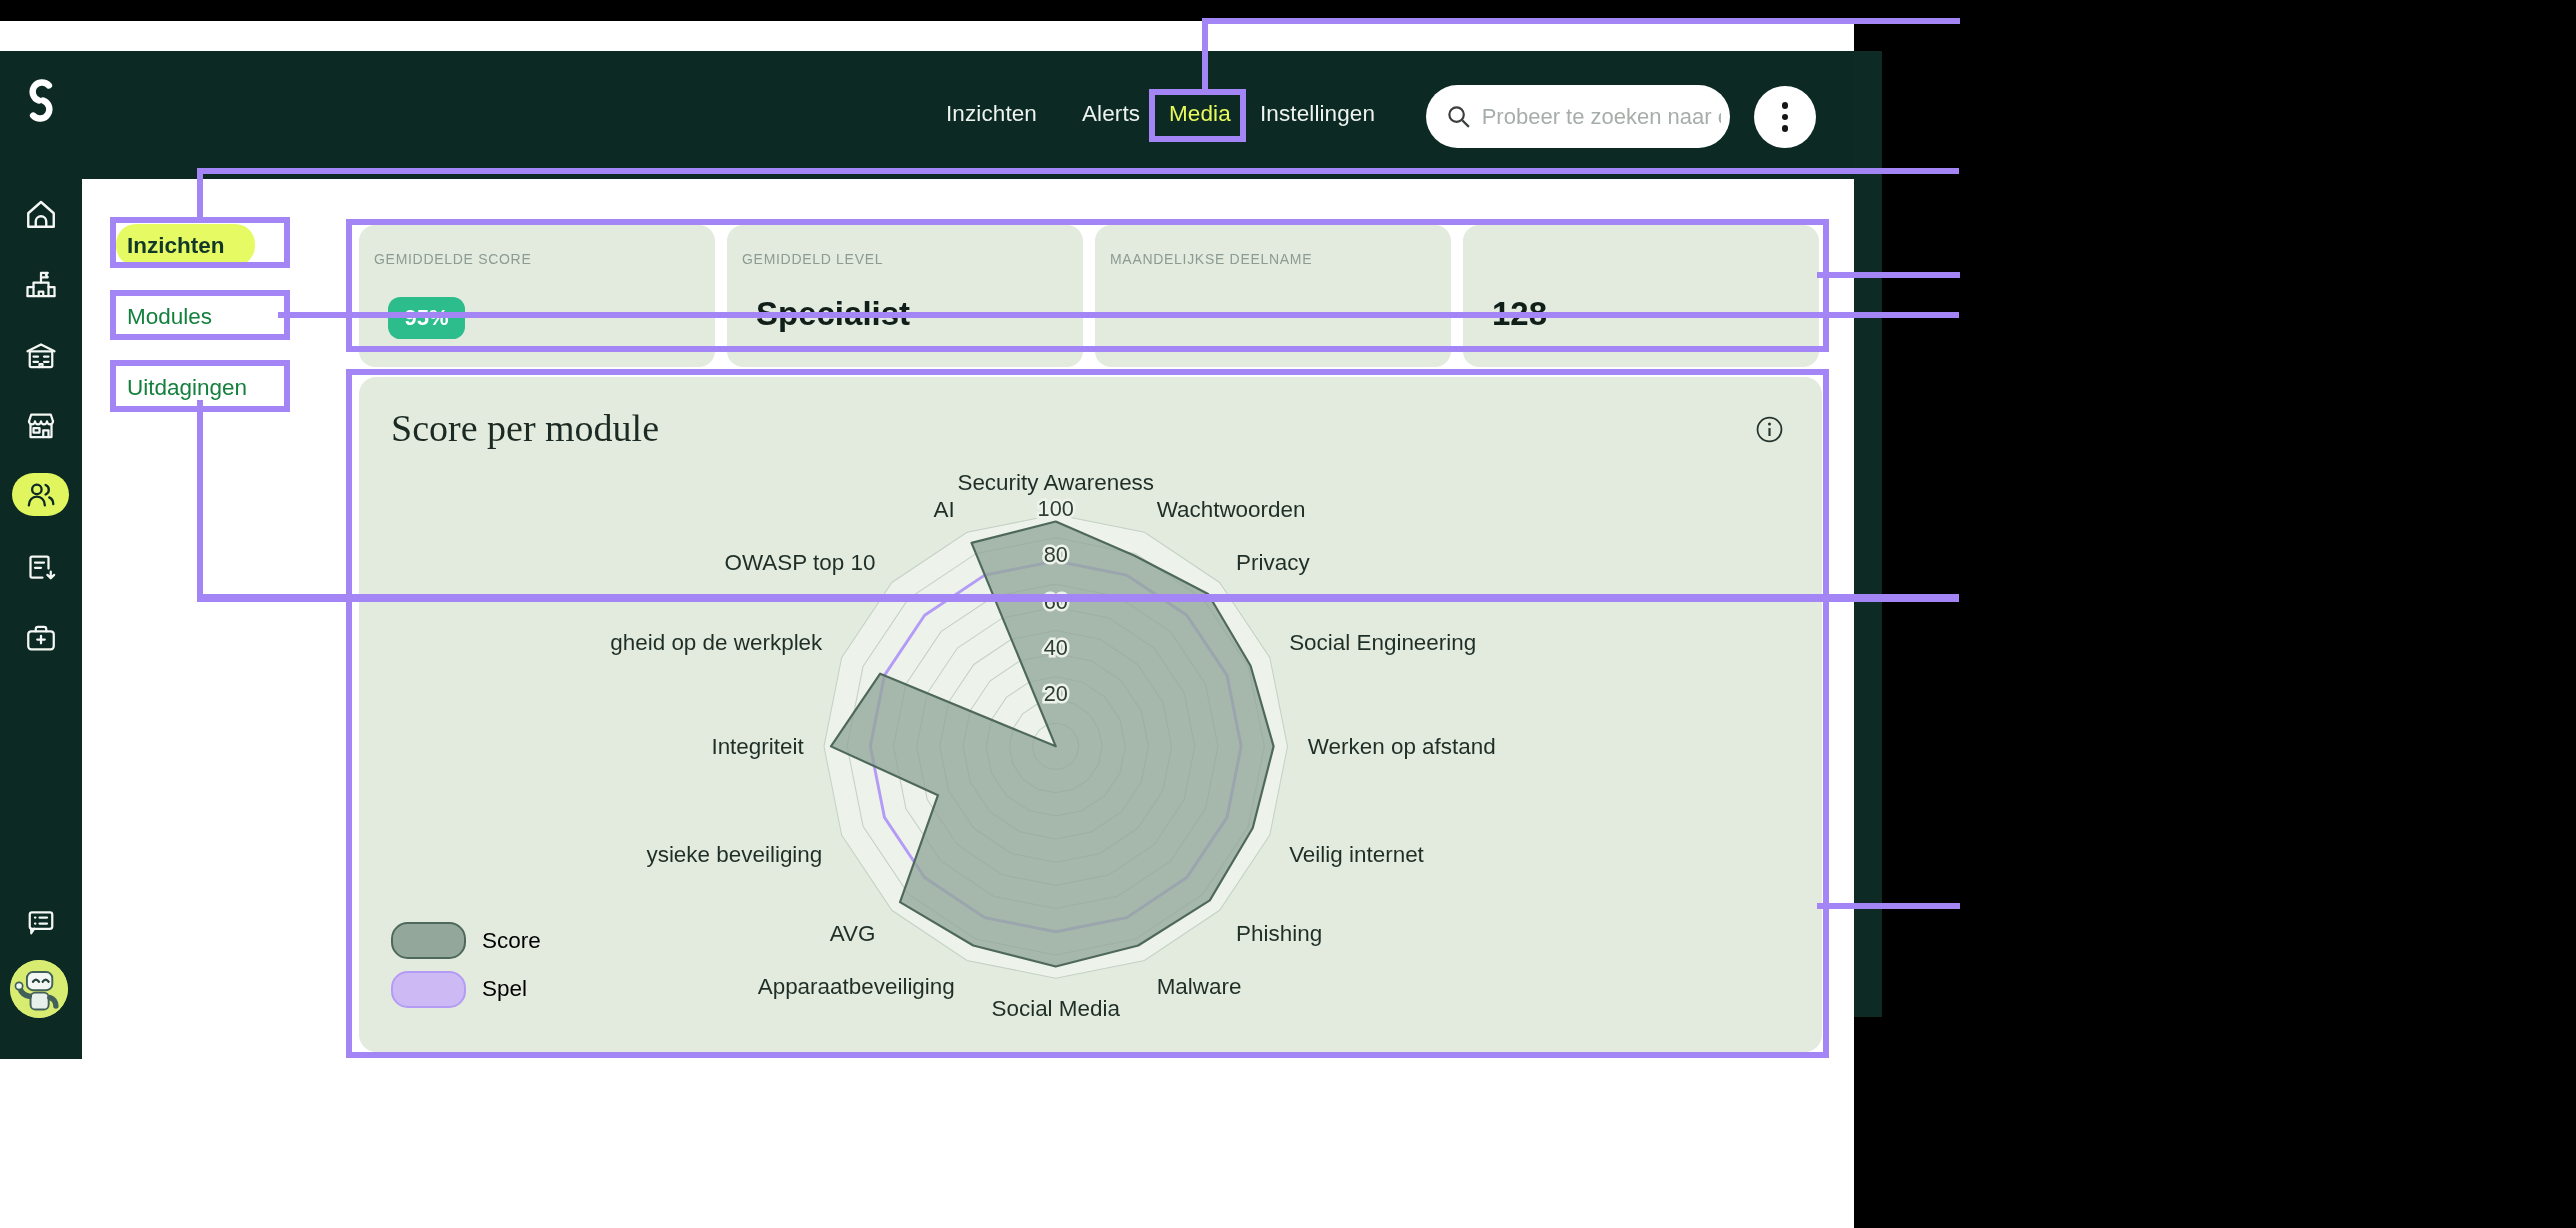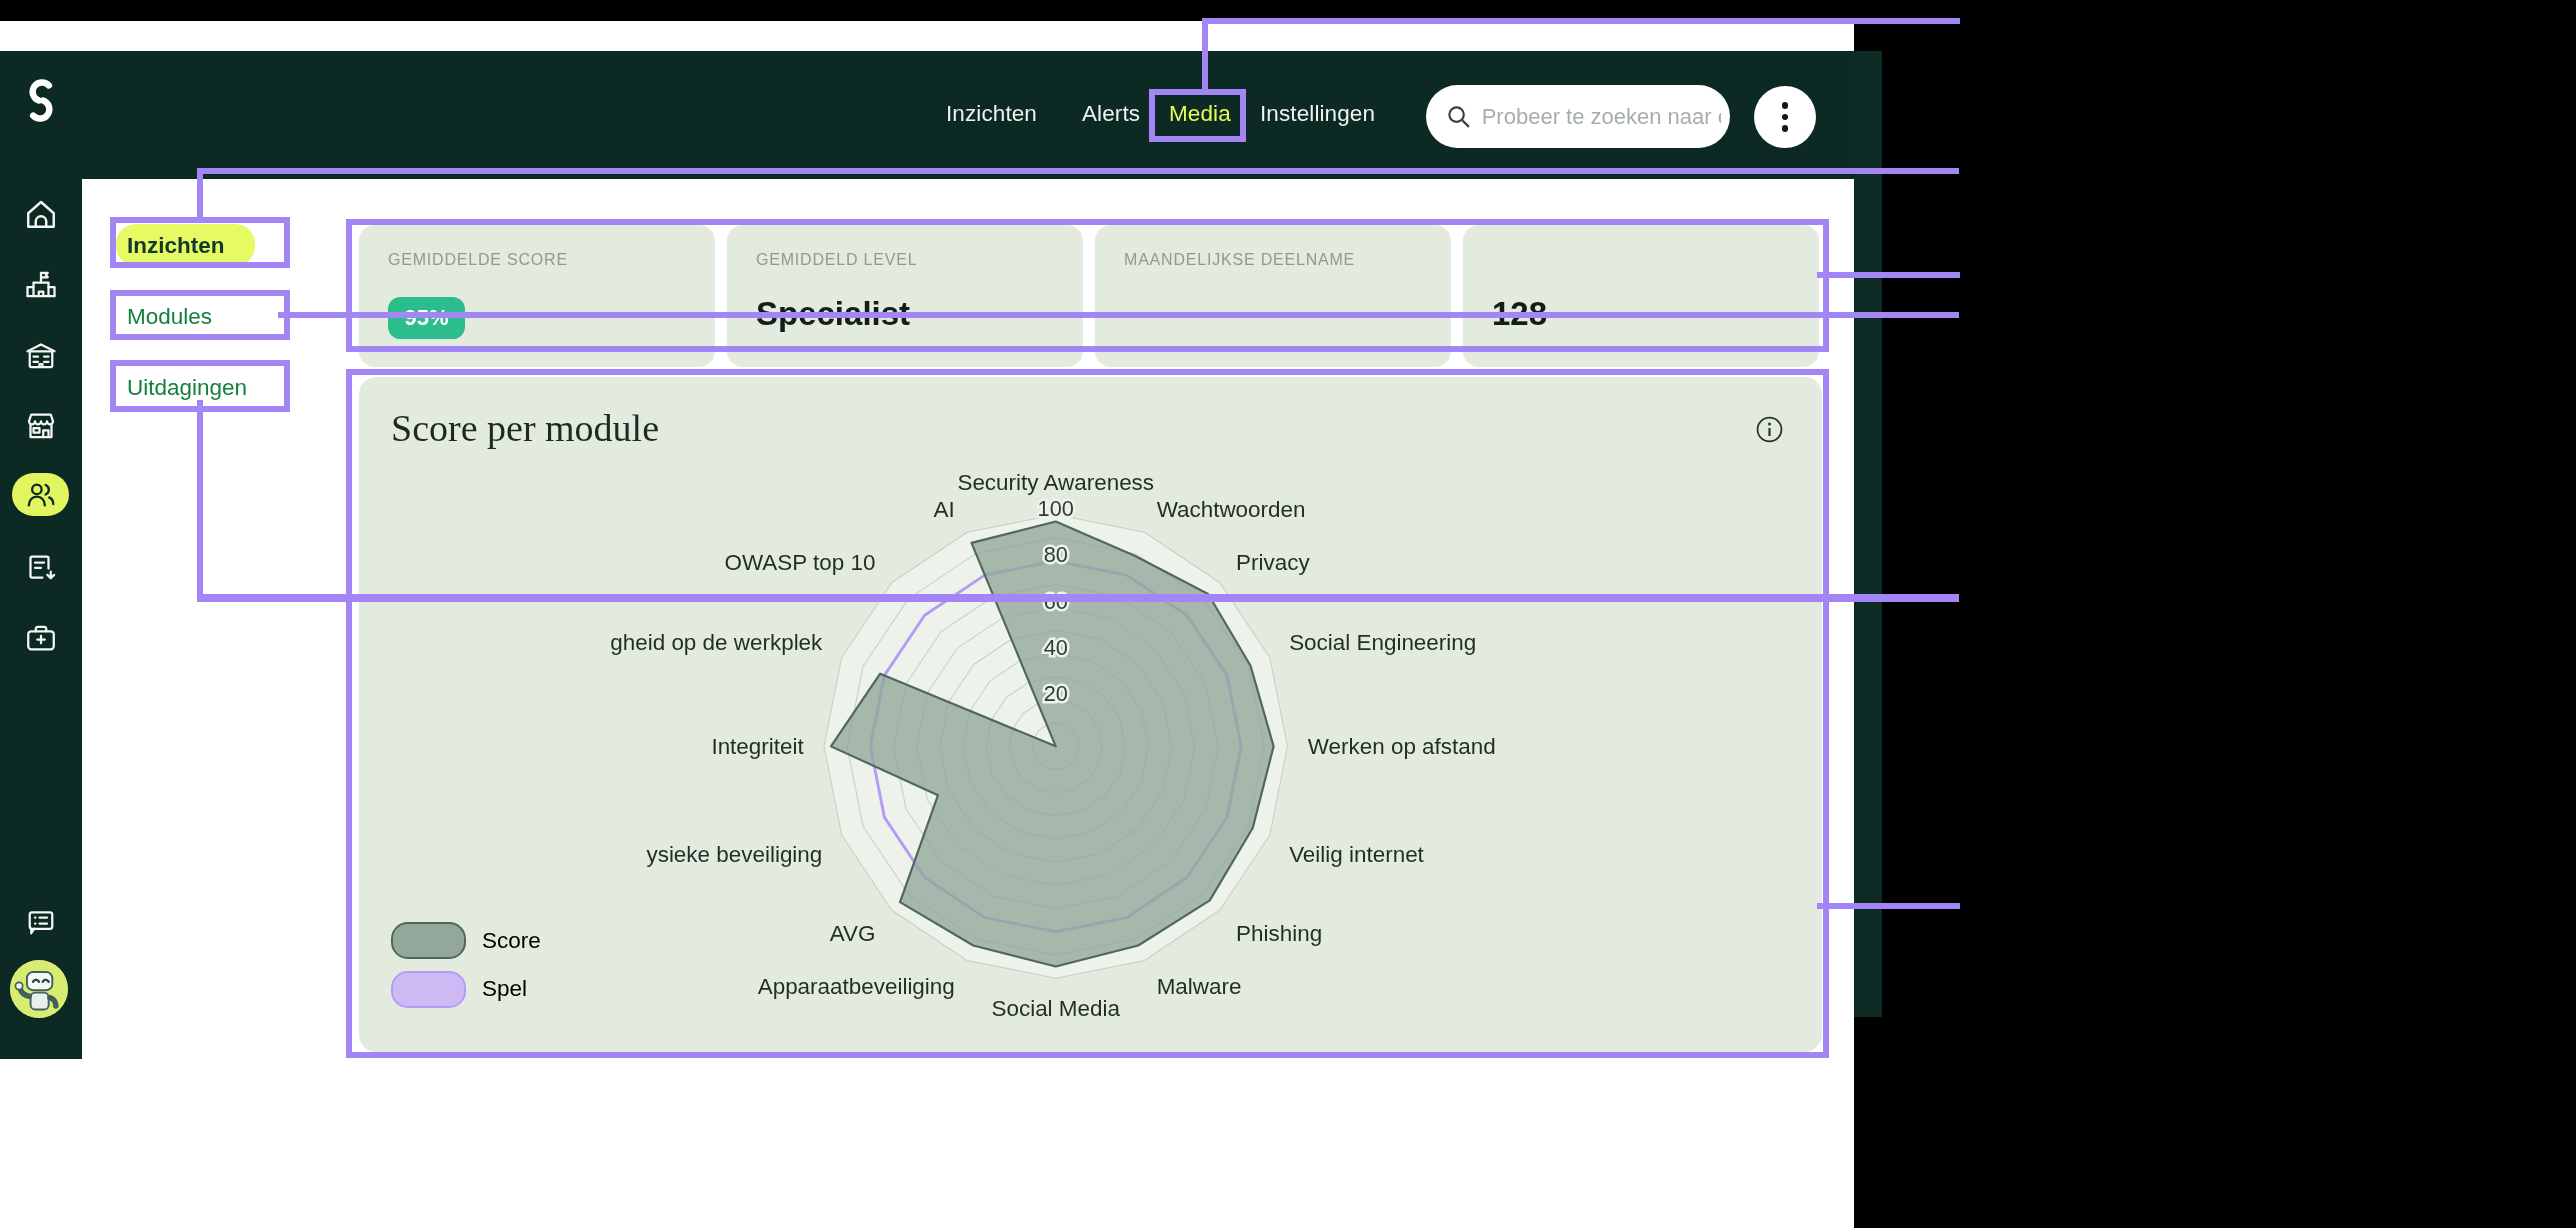--- a/index.html
+++ b/index.html
@@ -33,21 +33,21 @@
   .avatar{left:10px;top:960px;width:58px;height:58px;border-radius:50%;background:#d8ec71;overflow:hidden;}
 
   
   .tab{font-size:22.5px;line-height:41px;}
   .tab-active-pill{left:116px;top:224px;width:139px;height:42px;background:#e6fa63;border-radius:20px;}
   .tab-active-label{left:127px;top:225px;color:#12382a;font-weight:bold;}
   .tab-gray{color:#15803d;}
 
   
   .stat-card{top:225px;width:356px;height:142px;background:#e3eade;border-radius:16px;}
-  .stat-label{position:absolute;left:29px;top:26px;font-size:16px;letter-spacing:.05em;color:#8d9b93;}
+  .stat-label{position:absolute;left:15px;top:26px;font-size:14px;letter-spacing:.05em;color:#8d9b93;}
   .stat-value{position:absolute;left:29px;top:70px;font-size:33px;font-weight:bold;color:#101f19;}
   .stat-dash{position:absolute;left:29px;top:72px;font-size:27.5px;color:#101f19;}
   .green-pill{position:absolute;left:29px;top:72px;width:77px;height:42px;background:#2dbd8c;border-radius:12.3px;
               color:#fff;font-size:22px;font-weight:bold;display:flex;align-items:center;justify-content:center;}
 
   
   .chart-card{left:359px;top:377px;width:1463px;height:675px;background:#e3eade;border-radius:17.4px;}
   .chart-title{position:absolute;left:32px;top:29px;font-family:"Liberation Serif","DejaVu Serif",serif;
                font-size:38px;color:#1b2a23;}
   .info-ic{position:absolute;right:38px;top:38px;}

